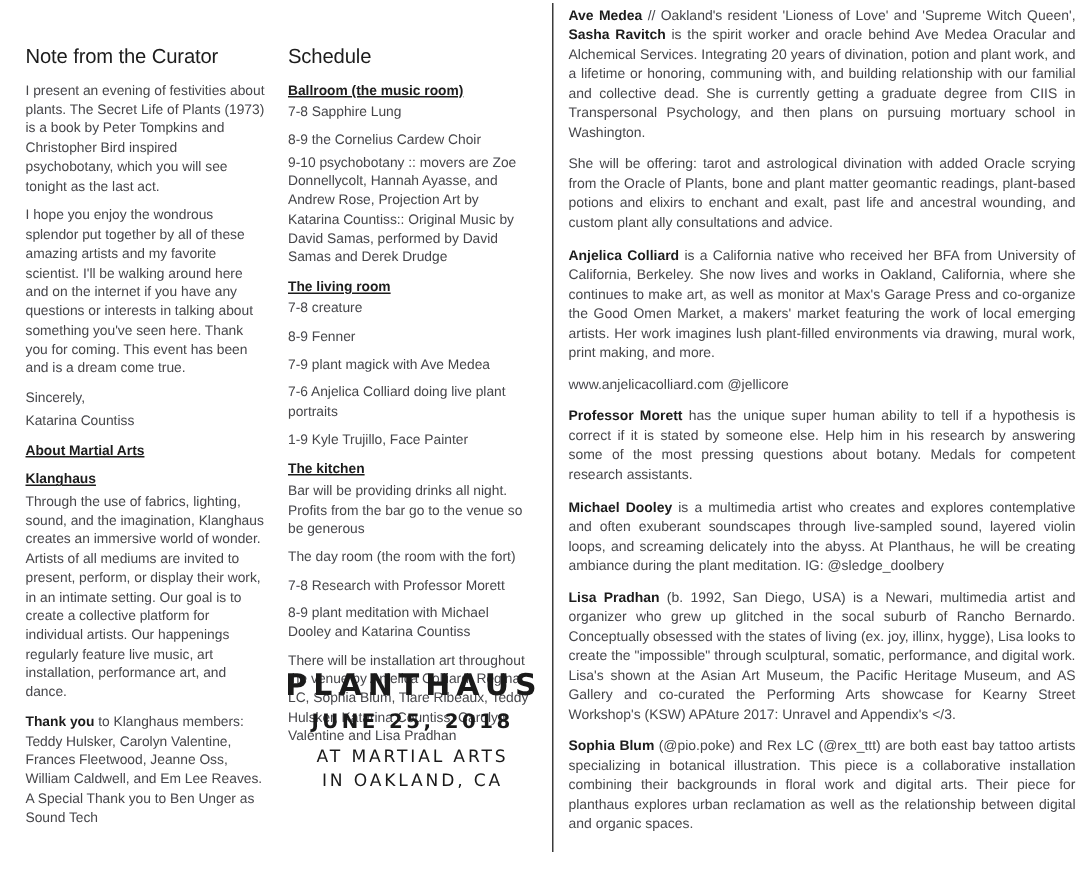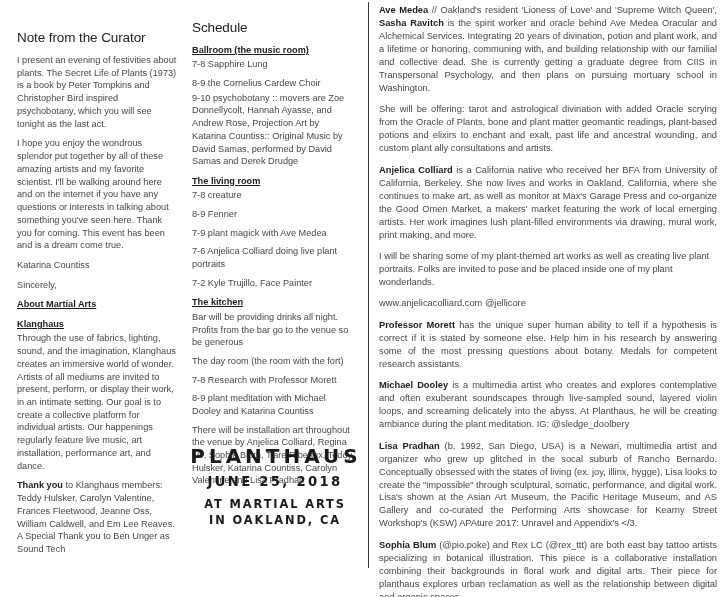--- a/index.html
+++ b/index.html
@@ -21,21 +21,21 @@
   
   .col-left {
     position: absolute;
     left: 17px;
     top: 30px;
     width: 160px;
   }
   .col-mid {
     position: absolute;
     left: 192px;
-    top: 20px;
+    top: 30px;
     width: 163px;
   }
   .col-right {
     position: absolute;
     left: 379px;
     top: 4px;
     width: 338px;
   }
   .divider {
     position: absolute;
@@ -124,42 +124,42 @@
     font-size: 13.2px;
     font-weight: bold;
     letter-spacing: 2.3px;
     line-height: 1;
     margin: 0 0 9px 0;
     text-indent: 2px;
   }
   .ph-venue {
     font-family: "DejaVu Sans", sans-serif;
     font-size: 11.4px;
-    font-weight: bold;
+    font-weight: normal;
     letter-spacing: 1.9px;
     line-height: 1.35;
     margin: 0;
     text-indent: 2px;
   }
 </style>
 </head>
 <body>
 
 <div class="page">
 
   <div class="divider"></div>
 
   <div class="col-left">
     <h2 class="sec-title">Note from the Curator</h2>
 
     <p class="body">I present an evening of festivities about plants. The Secret Life of Plants (1973) is a book by Peter Tompkins and Christopher Bird inspired psychobotany, which you will see tonight as the last act.</p>
     <p class="body">I hope you enjoy the wondrous splendor put together by all of these amazing artists and my favorite scientist. I'll be walking around here and on the internet if you have any questions or interests in talking about something you've seen here. Thank you for coming. This event has been and is a dream come true.</p>
 
+    <p class="body tight">Sincerely,</p>
     <p class="body">Katarina Countiss</p>
-    <p class="body tight">Sincerely,</p>
 
     <h3 class="sub-title">About Martial Arts</h3>
 
     <h3 class="sub-title">Klanghaus</h3>
     <p class="body">Through the use of fabrics, lighting, sound, and the imagination, Klanghaus creates an immersive world of wonder. Artists of all mediums are invited to present, perform, or display their work, in an intimate setting. Our goal is to create a collective platform for individual artists. Our happenings regularly feature live music, art installation, performance art, and dance.</p>
 
     <p class="body"><span class="b">Thank you</span><span> to Klanghaus members: Teddy Hulsker, Carolyn Valentine, Frances Fleetwood, Jeanne Oss, William Caldwell, and Em Lee Reaves. A Special Thank you to Ben Unger as Sound Tech</span></p>
   </div>
 
   <div class="col-mid">
@@ -168,21 +168,21 @@
     <h3 class="sub-title">Ballroom (the music room)</h3>
     <p class="sched">7-8 Sapphire Lung</p>
     <p class="sched run">8-9 the Cornelius Cardew Choir</p>
     <p class="sched">9-10 psychobotany :: movers are Zoe Donnellycolt, Hannah Ayasse, and Andrew Rose, Projection Art by Katarina Countiss:: Original Music by David Samas, performed by David Samas and Derek Drudge</p>
 
     <h3 class="sub-title">The living room</h3>
     <p class="sched">7-8 creature</p>
     <p class="sched">8-9 Fenner</p>
     <p class="sched">7-9 plant magick with Ave Medea</p>
     <p class="sched">7-6 Anjelica Colliard doing live plant portraits</p>
-    <p class="sched">7-2 Kyle Trujillo, Face Painter</p>
+    <p class="sched">1-9 Kyle Trujillo, Face Painter</p>
 
     <h3 class="sub-title">The kitchen</h3>
     <p class="sched">Bar will be providing drinks all night. Profits from the bar go to the venue so be generous</p>
 
     <p class="sched">The day room (the room with the fort)</p>
     <p class="sched">7-8 Research with Professor Morett</p>
     <p class="sched">8-9 plant meditation with Michael Dooley and Katarina Countiss</p>
 
     <p class="sched">There will be installation art throughout the venue by Anjelica Colliard, Regina LC, Sophia Blum, Tiare Ribeaux, Teddy Hulsker, Katarina Countiss, Carolyn Valentine and Lisa Pradhan</p>
   </div>
@@ -191,25 +191,24 @@
     <div class="ph-main">PLANTHAUS</div>
     <div class="ph-date">JUNE 25, 2018</div>
     <div class="ph-venue">AT MARTIAL ARTS</div>
     <div class="ph-venue">IN OAKLAND, CA</div>
   </div>
 
   <div class="col-right">
 
     <p class="bio"><span class="b">Ave Medea</span><span> // Oakland's resident 'Lioness of Love' and 'Supreme Witch Queen', </span><span class="b">Sasha Ravitch</span><span> is the spirit worker and oracle behind Ave Medea Oracular and Alchemical Services. Integrating 20 years of divination, potion and plant work, and a lifetime or honoring, communing with, and building relationship with our familial and collective dead. She is currently getting a graduate degree from CIIS in Transpersonal Psychology, and then plans on pursuing mortuary school in Washington.</span></p>
 
-    <p class="bio"><span>She will be offering: tarot and astrological divination with added Oracle scrying from the Oracle of Plants, bone and plant matter geomantic readings, plant-based potions and elixirs to enchant and exalt, past life and ancestral wounding, and custom plant ally consultations and artists.</span></p>
+    <p class="bio"><span>She will be offering: tarot and astrological divination with added Oracle scrying from the Oracle of Plants, bone and plant matter geomantic readings, plant-based potions and elixirs to enchant and exalt, past life and ancestral wounding, and custom plant ally consultations and advice.</span></p>
 
     <p class="bio"><span class="b">Anjelica Colliard</span><span> is a California native who received her BFA from University of California, Berkeley. She now lives and works in Oakland, California, where she continues to make art, as well as monitor at Max's Garage Press and co-organize the Good Omen Market, a makers' market featuring the work of local emerging artists. Her work imagines lush plant-filled environments via drawing, mural work, print making, and more.</span></p>
 
-    <p class="bio last-left"><span>I will be sharing some of my plant-themed art works as well as creating live plant portraits. Folks are invited to pose and be placed inside one of my plant wonderlands.</span></p>
 
     <p class="url-line">www.anjelicacolliard.com @jellicore</p>
 
     <p class="bio"><span class="b">Professor Morett</span><span> has the unique super human ability to tell if a hypothesis is correct if it is stated by someone else. Help him in his research by answering some of the most pressing questions about botany. Medals for competent research assistants.</span></p>
 
     <p class="bio"><span class="b">Michael Dooley</span><span> is a multimedia artist who creates and explores contemplative and often exuberant soundscapes through live-sampled sound, layered violin loops, and screaming delicately into the abyss. At Planthaus, he will be creating ambiance during the plant meditation. IG: @sledge_doolbery</span></p>
 
     <p class="bio"><span class="b">Lisa Pradhan</span><span> (b. 1992, San Diego, USA) is a Newari, multimedia artist and organizer who grew up glitched in the socal suburb of Rancho Bernardo. Conceptually obsessed with the states of living (ex. joy, illinx, hygge), Lisa looks to create the "impossible" through sculptural, somatic, performance, and digital work. Lisa's shown at the Asian Art Museum, the Pacific Heritage Museum, and AS Gallery and co-curated the Performing Arts showcase for Kearny Street Workshop's (KSW) APAture 2017: Unravel and Appendix's &lt;/3.</span></p>
 
     <p class="bio"><span class="b">Sophia Blum</span><span> (@pio.poke) and Rex LC (@rex_ttt) are both east bay tattoo artists specializing in botanical illustration. This piece is a collaborative installation combining their backgrounds in floral work and digital arts. Their piece for planthaus explores urban reclamation as well as the relationship between digital and organic spaces.</span></p>

